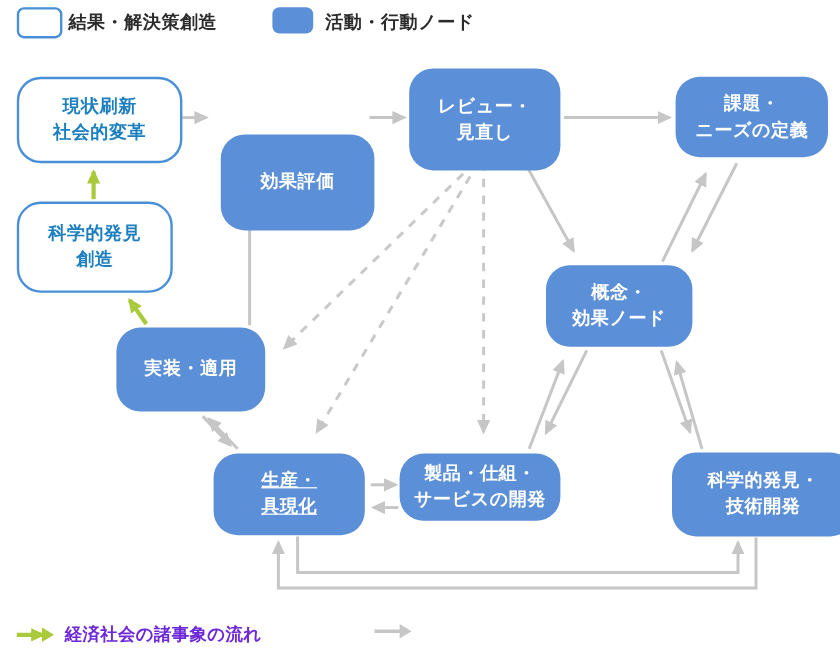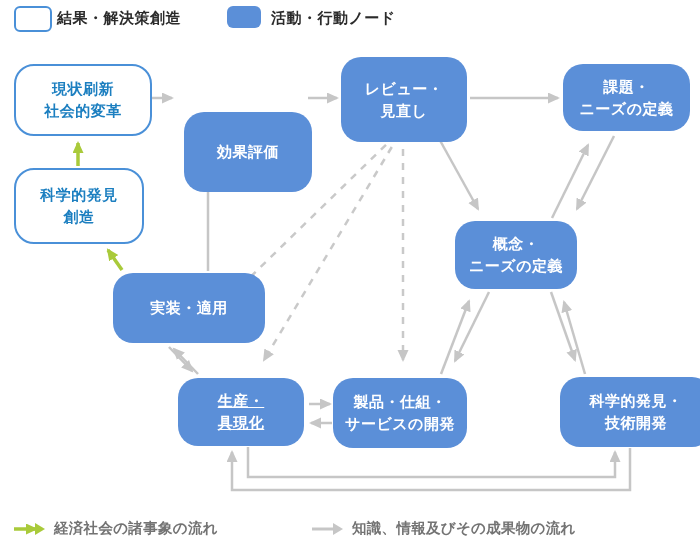--- a/index.html
+++ b/index.html
@@ -14,21 +14,21 @@
   }
   .node.activity{background:#5b8fd8;color:#ffffff;}
   .node.result{background:#ffffff;border:2.5px solid #4a90d8;color:#1c7fc0;}
   .legend-top{position:absolute;left:0;top:0;width:700px;height:36px;z-index:3;}
   .swatch{position:absolute;width:34px;height:22px;border-radius:6px;top:6px;}
   .swatch.result{background:#fff;border:2.5px solid #4a90d8;}
   .swatch.activity{background:#5b8fd8;}
   .legend-label{position:absolute;top:9px;font-size:15px;font-weight:bold;color:#2b2b2b;letter-spacing:0.5px;}
   .legend-bottom{position:absolute;top:515px;left:0;width:700px;height:30px;z-index:3;}
   .lb-group{position:absolute;display:flex;align-items:center;gap:8px;}
-  .lb-label{font-size:14.5px;font-weight:bold;color:#737373;letter-spacing:0.3px;}
+  .lb-label{font-size:14.5px;font-weight:bold;color:#6d28d9;letter-spacing:0.3px;}
 </style>
 </head>
 <body>
 
 <div class="canvas">
 
   <div class="legend-top">
     <div class="swatch result" style="left:14px;"></div>
     <div class="legend-label" style="left:57px;">結果・解決策創造</div>
     <div class="swatch activity" style="left:227px;"></div>
@@ -77,39 +77,38 @@
   <div class="node result" style="left:14px;top:64px;width:134px;height:68px;">現状刷新
 社会的変革</div>
   <div class="node activity" style="left:184px;top:64px;width:128px;height:80px;margin-top:48px;">効果評価</div>
   <div class="node activity" style="left:341px;top:57px;width:126px;height:85px;">レビュー・
 見直し</div>
   <div class="node activity" style="left:563px;top:64px;width:127px;height:67px;">課題・
 ニーズの定義</div>
   <div class="node result" style="left:14px;top:168px;width:126px;height:72px;">科学的発見
 創造</div>
   <div class="node activity" style="left:455px;top:221px;width:122px;height:68px;">概念・
-ニーズの定義</div>
-  <div class="node activity" style="left:97px;top:273px;width:152px;height:70px;margin-left:16px;">実装・適用</div>
+効果ノード</div>
+  <div class="node activity" style="left:97px;top:273px;width:124px;height:70px;">実装・適用</div>
   <div class="node activity" style="left:178px;top:378px;width:126px;height:68px;text-decoration:underline;">生産・
 具現化</div>
-  <div class="node activity" style="left:333px;top:378px;width:134px;height:70px;">製品・仕組・
+  <div class="node activity" style="left:333px;top:378px;width:134px;height:56px;">製品・仕組・
 サービスの開発</div>
   <div class="node activity" style="left:560px;top:377px;width:152px;height:70px;">科学的発見・
 技術開発</div>
 
   <div class="legend-bottom">
     <div class="lb-group" style="left:12px;top:4px;">
       <svg width="34" height="14">
         <path d="M2,7 L24,7" stroke="#a9ca3a" stroke-width="3.5" fill="none" marker-end="url(#mGreen)"></path>
         <path d="M23,1 L33,7 L23,13 Z" fill="#a9ca3a"></path>
       </svg>
       <span class="lb-label">経済社会の諸事象の流れ</span>
     </div>
     <div class="lb-group" style="left:310px;top:4px;">
       <svg width="34" height="14">
         <path d="M2,7 L24,7" stroke="#c6c6c6" stroke-width="3" fill="none"></path>
         <path d="M23,1 L33,7 L23,13 Z" fill="#c6c6c6"></path>
       </svg>
-      <span class="lb-label">知識、情報及びその成果物の流れ</span>
     </div>
   </div>
 
 </div>
 
 </body></html>

